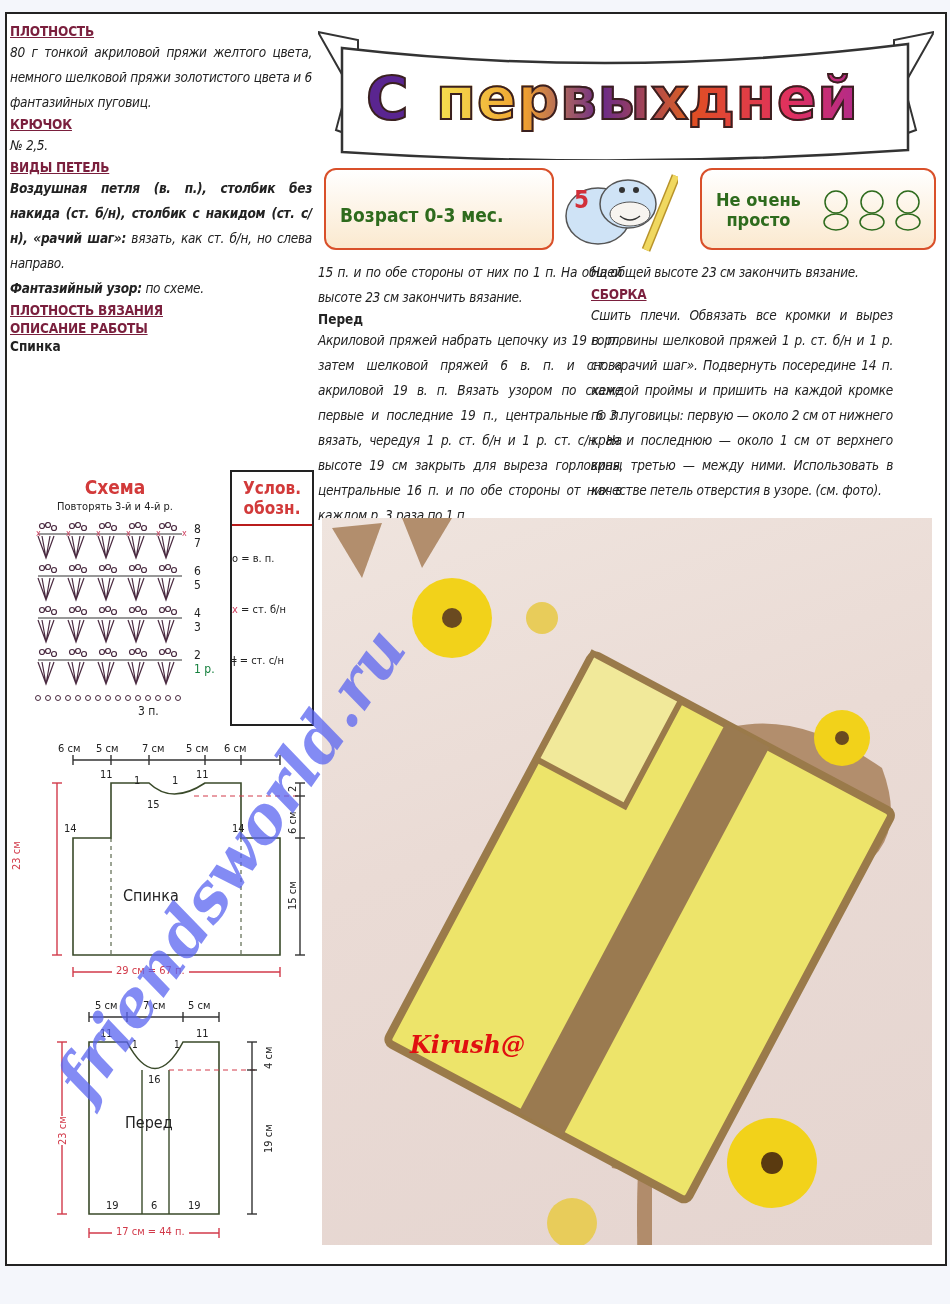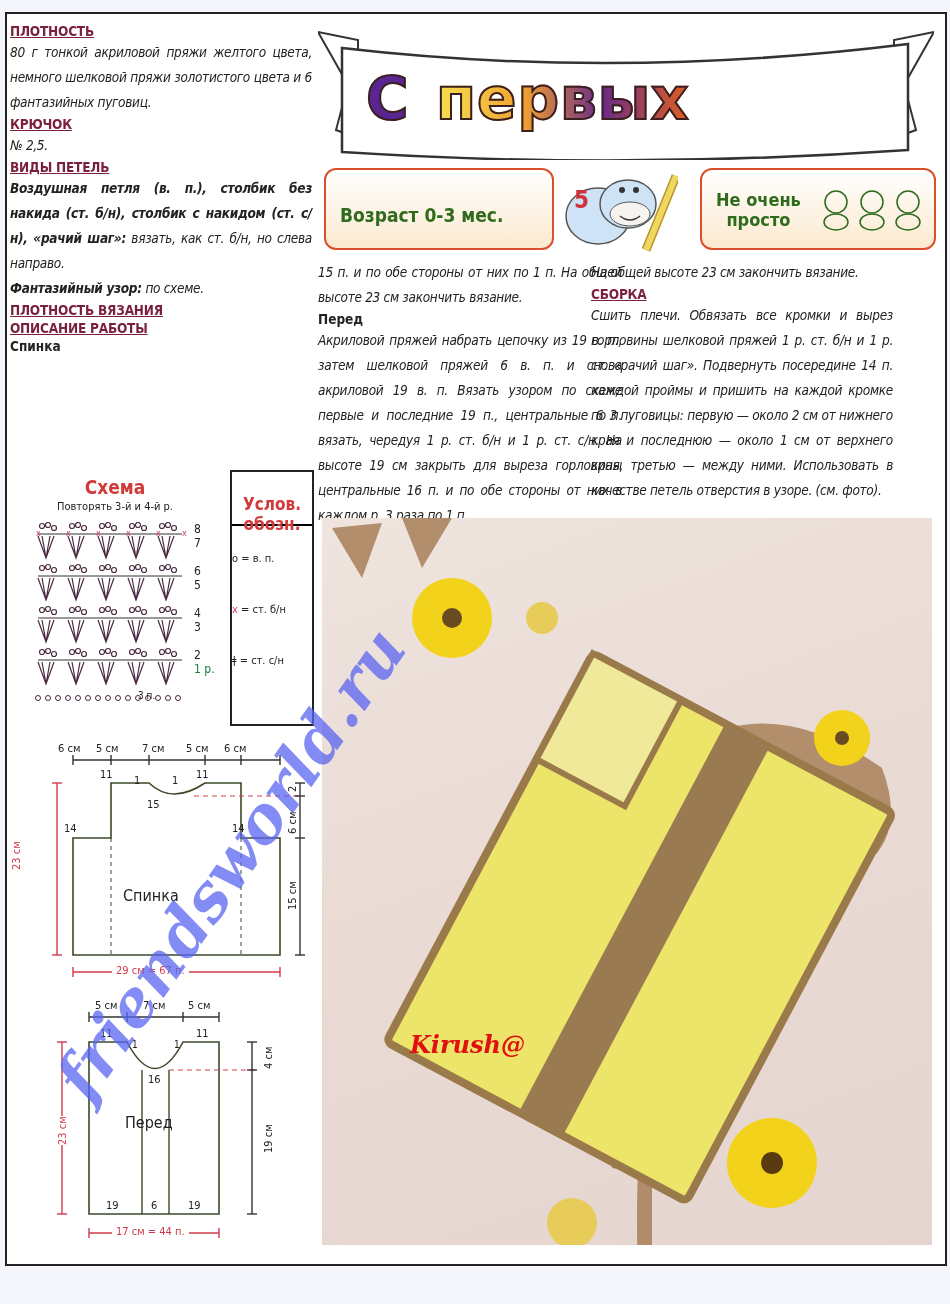--- a/index.html
+++ b/index.html
@@ -42,20 +42,21 @@
 </div>
 
 <div class="banner">
   <svg width="616" height="150" viewBox="0 0 616 150">
     <polygon points="0,22 40,30 40,128 18,120 30,75" fill="#fff" stroke="#333" stroke-width="2"></polygon>
     <polygon points="616,22 576,30 576,128 598,120 586,75" fill="#fff" stroke="#333" stroke-width="2"></polygon>
     <path d="M24,38 Q300,70 590,34 L590,140 Q300,160 24,142 Z" fill="#fff" stroke="#333" stroke-width="2.5"></path>
   </svg>
   <span class="title-word" style="left:48px;color:#5a2590;">С</span>
   <span class="title-word" style="left:118px;background:linear-gradient(90deg,#f5e050,#f0a030 35%,#6a2a8a 65%,#e06020);-webkit-background-clip:text;color:transparent;">первых</span>
+  <span class="title-word" style="left:370px;background:linear-gradient(90deg,#e05020,#e03060 60%,#b02a8a);-webkit-background-clip:text;color:transparent;">дней</span>
 </div>
 
 <div class="pill age">
   <div class="pilltext" style="position:absolute;left:14px;top:34px;font-size:19px;">Возраст 0-3 мес.</div>
 </div>
 
 <div style="position:absolute;left:558px;top:166px;width:120px;height:88px;">
   <svg width="120" height="88" viewBox="0 0 120 88">
     <ellipse cx="40" cy="50" rx="32" ry="28" fill="#cfe3f6" stroke="#555" stroke-width="1.5"></ellipse>
     <ellipse cx="70" cy="38" rx="28" ry="24" fill="#cfe3f6" stroke="#555" stroke-width="1.5"></ellipse>
@@ -160,25 +161,25 @@
   <div style="position:absolute;left:184px;top:52px;font-size:12px;line-height:14px;">
     <div>8</div>
     <div>7</div>
     <div style="margin-top:14px;">6</div>
     <div>5</div>
     <div style="margin-top:14px;">4</div>
     <div>3</div>
     <div style="margin-top:14px;">2</div>
     <div style="color:#15803d;">1 р.</div>
   </div>
-  <div style="position:absolute;left:128px;top:220px;font-size:10px;">3 п.</div>
+  <div style="position:absolute;left:128px;top:234px;font-size:12px;">3 п.</div>
 </div>
 
 <div class="legend">
-  <div style="border-bottom:2px solid #000000;height:54px;text-align:center;color:#d23a3a;font-size:17px;font-weight:bold;line-height:20px;padding-top:22px;box-sizing:border-box;">
+  <div style="border-bottom:2px solid #b91c1c;height:54px;text-align:center;color:#d23a3a;font-size:17px;font-weight:bold;line-height:20px;padding-top:6px;box-sizing:border-box;">
     <div>Услов.</div>
     <div>обозн.</div>
   </div>
   <div style="font-size:11px;padding-left:0;">
     <div style="margin-top:26px;"><span>o</span> <span>= в. п.</span></div>
     <div style="margin-top:38px;"><span style="color:#d04060;">x</span> <span>= ст. б/н</span></div>
     <div style="margin-top:38px;"><span>ǂ</span> <span>= ст. с/н</span></div>
   </div>
 </div>
 

